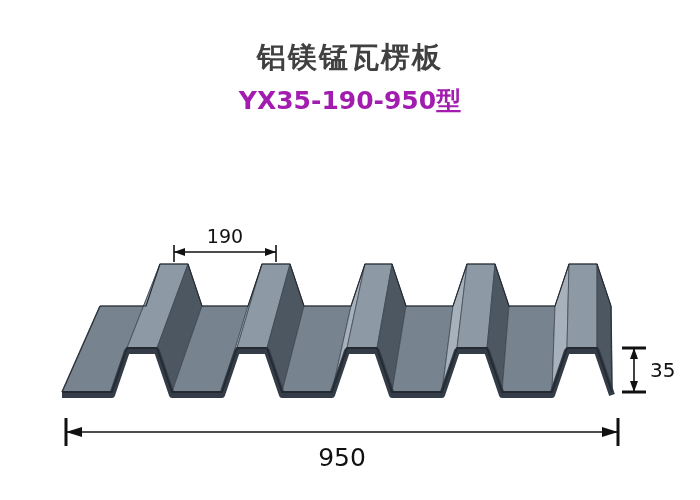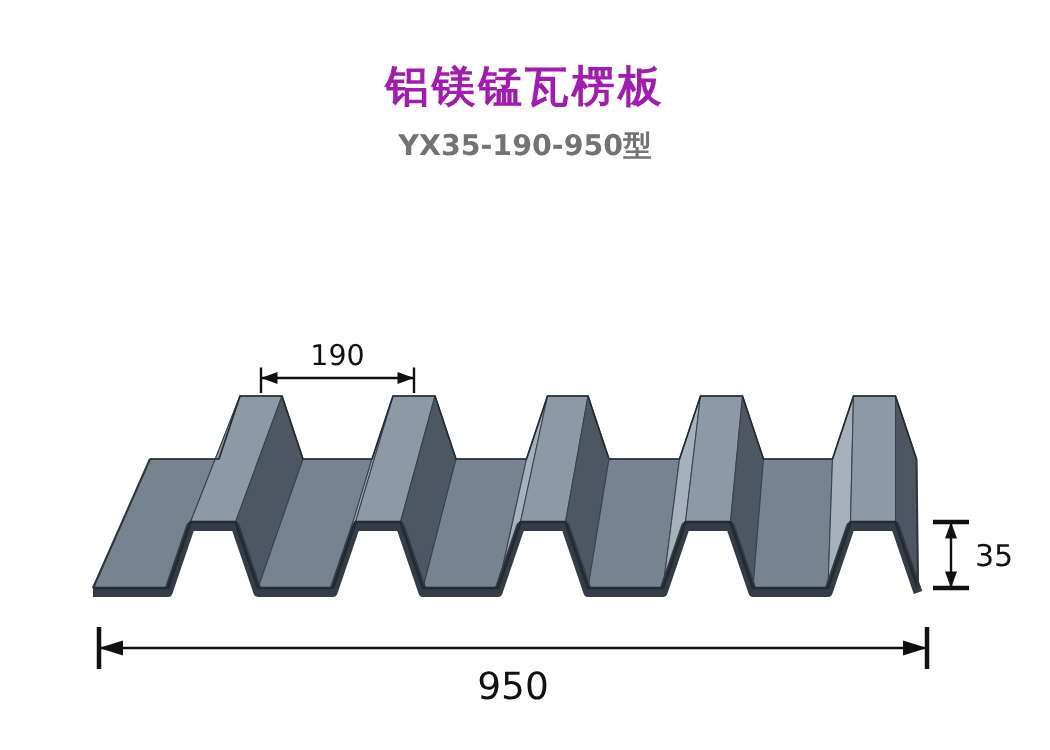--- a/index.html
+++ b/index.html
@@ -18,32 +18,32 @@
     background: #ffffff;
   }
   .title {
     position: absolute;
     top: 38px;
     left: 0;
     width: 700px;
     text-align: center;
     font-size: 29px;
     font-weight: bold;
-    color: #a21caf;
+    color: #404040;
     letter-spacing: 2px;
   }
   .subtitle {
     position: absolute;
     top: 84px;
     left: 0;
     width: 700px;
     text-align: center;
-    font-size: 19px;
+    font-size: 25px;
     font-weight: bold;
-    color: #737373;
+    color: #a21caf;
   }
   svg.drawing {
     position: absolute;
     top: 0;
     left: 0;
   }
   .face {
     stroke: #39424c;
     stroke-width: 0.7;
     stroke-linejoin: round;

